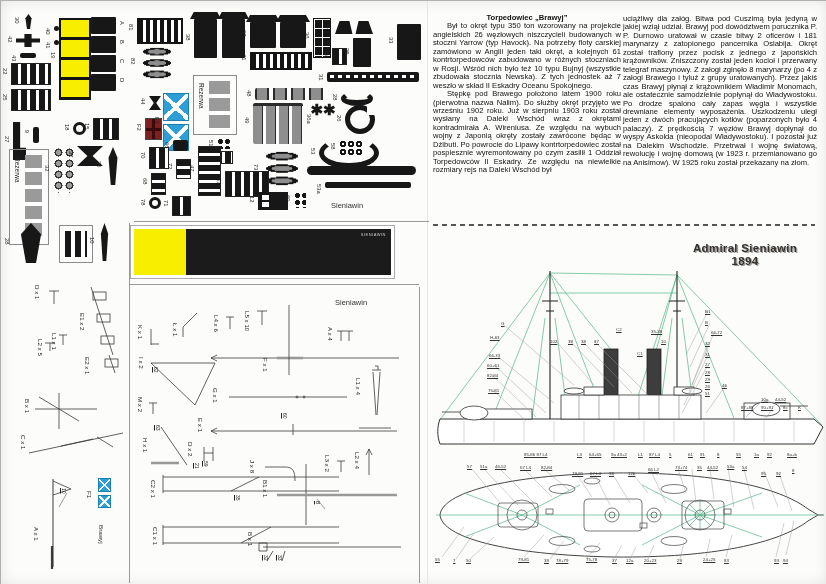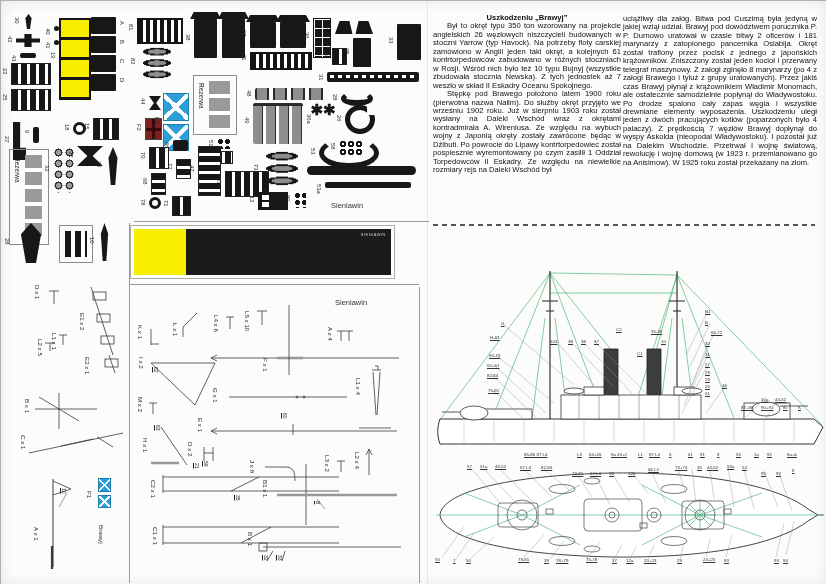--- a/index.html
+++ b/index.html
@@ -282,30 +282,34 @@
       <path d="M368,178 V204 M368,178 L365,184 M368,178 L371,184"></path>
       <path d="M162,206 H338 M162,220 H338 M162,204 V222 M230,220 L258,206"></path>
       <path d="M162,256 H338 M162,272 H338 M162,254 V274 M240,272 L270,256"></path>
       <path d="M276,224 H396" stroke="#999" stroke-width="2.4"></path>
       <path d="M316,228 L324,238" stroke-width="0.5"></path>
       <path d="M262,276 H400 M258,272 H266 V280 H258 Z M272,280 L266,290 M284,280 L281,290"></path>
     </g>
   </svg>
 
   <div class="article-col" style="left:432px;top:13px;width:188px;">
-    <p class="article-title">Uszkodzeniu „Brawyj”</p>
+    <p class="article-title">Torpedowiec „Brawyj”</p>
     <p>Był to okręt typu 350 ton wzorowany na projekcie angielskich 26 węzłowych niszczycieli budowanych w stoczni Yarrow (typ Havock). Na potrzeby floty carskiej zamówiono w Anglii jeden taki okręt, a kolejnych 61 kontrtorpedowców zabudowano w różnych stoczniach w Rosji. Wśród nich było też 10 typu Bujnyj (wszystkie zbudowała stocznia Newska). Z tych jednostek aż 7 weszło w skład II Eskadry Oceanu Spokojnego.</p>
     <p>Stępkę pod Brawego położono latem 1900 roku (pierwotna nazwa Nalim). Do służby okręt przyjęto we wrześniu 1902 roku. Już w sierpniu 1903 roku został wysłany na Daleki Wschód wraz z okrętami kontradmirała A. Wireniusa. Ze względu na wybuch wojny z Japonią okręty zostały zawrócone będąc w Dżibuti. Po powrocie do Lipawy kontrtorpedowiec został pospiesznie wyremontowany po czym zasilił 1 Oddział Torpedowców II Eskadry. Ze względu na niewielkie rozmiary rejs na Daleki Wschód był</p>
   </div>
   <div class="article-col" style="left:622px;top:14px;width:194px;">
     <p style="text-indent:0;">uciążliwy dla załóg. Bitwa pod Cuszimą była jedyną w jakiej wziął udział. Brawyj pod dowództwem porucznika P. P. Durnowo uratował w czasie bitwy 2 oficerów i 181 marynarzy z zatopionego pancernika Oslabija. Okręt został trafiony przez pocisk z jednego z japońskich krążowników. Zniszczony został jeden kocioł i przerwany telegraf maszynowy. Z załogi zginęło 8 marynarzy (po 4 z załogi Brawego i tyluż z grupy uratowanych). Przez jakiś czas Brawyj płynął z krążownikiem Władimir Monomach, ale ostatecznie samodzielnie popłynął do Władywostoku. Po drodze spalono cały zapas węgla i wszystkie drewniane elementy wyposażenia. Uszkodzeniu uległ jeden z dwóch pracujących kotłów (poparzonych było 4 palaczy). Z prędkością 7 węzłów Brawyj dopłynął do wyspy Askolda (nieopodal Władywostoku). I pozostał już na Dalekim Wschodzie. Przetrwał I wojnę światową, rewolucję i wojnę domową (w 1923 r. przemianowano go na Anisimow). W 1925 roku został przekazany na złom.</p>
   </div>
 
   <div class="dashed-sep" style="left:432px;top:223px;width:382px;"></div>
 
+  <div class="ship-title" style="left:668px;top:241px;width:152px;">
+    <div>Admiral Sieniawin</div>
+    <div>1894</div>
+  </div>
 
   <svg style="left:433px;top:262px;" width="391" height="200" viewBox="0 0 391 200">
     <g stroke="#55b588" stroke-width="0.7" fill="none">
       <path d="M116,10 L5,158 M116,10 L58,156 M116,10 L170,152 M116,10 L243,12 M243,12 L388,162
                M243,12 L300,155 M243,12 L198,152 M116,30 L243,30 M116,10 L178,88 M243,12 L222,88
                M111,55 L98,156 M121,55 L134,156 M238,55 L225,156 M248,55 L261,156"></path>
     </g>
     <g stroke="#222" stroke-width="1.1" fill="none">
       <path d="M116,8 V156 M243,8 V156 M108,38 H124 M235,38 H251 M112,48 H120 M239,48 H247"></path>
     </g>

